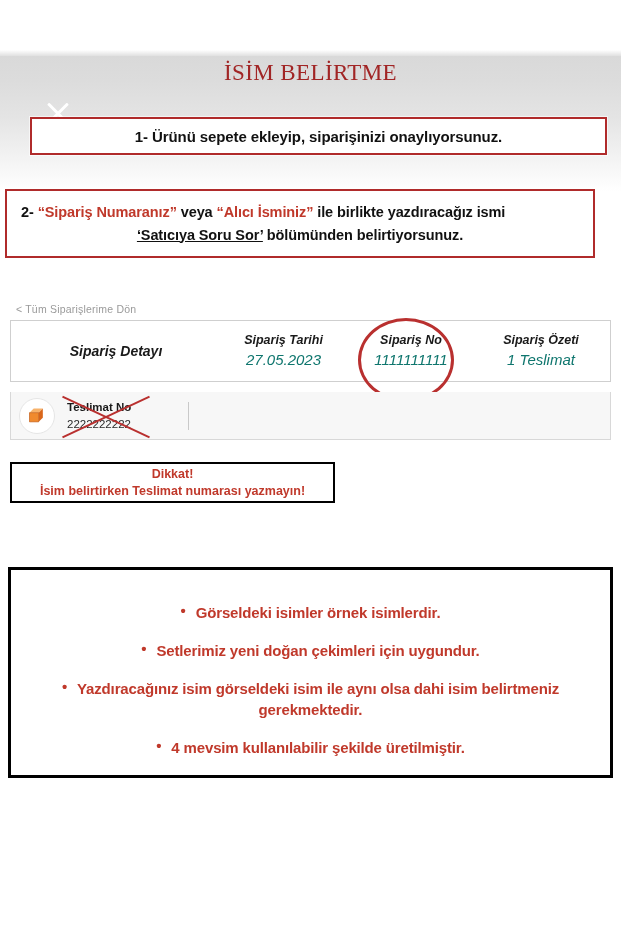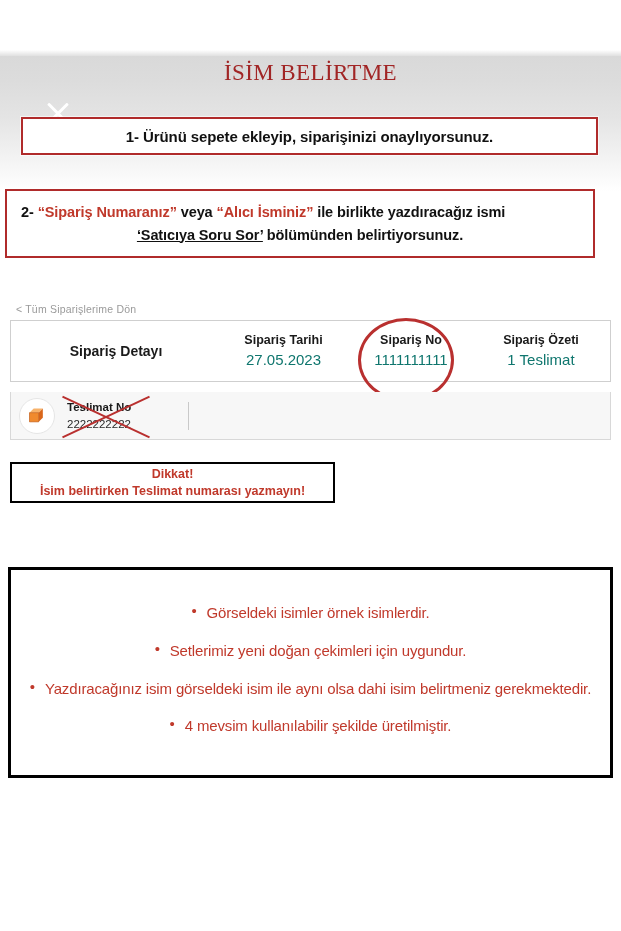--- a/index.html
+++ b/index.html
@@ -75,21 +75,21 @@
 
   
   .red-box {
     position: absolute;
     box-sizing: border-box;
     background: #ffffff;
     border: 2px solid #b02b2b;
     box-shadow: 0 0 0 1px rgba(255,255,255,0.6);
   }
   #step1-box {
-    left: 21px;
+    left: 30px;
     top: 117px;
     width: 577px;
     height: 38px;
   }
   #step1-text {
     position: absolute;
     left: 0;
     top: 0;
     width: 100%;
     height: 100%;
@@ -139,20 +139,21 @@
     position: absolute;
     left: 10px;
     top: 320px;
     width: 601px;
     height: 62px;
     box-sizing: border-box;
     border: 1px solid #cfcfcf;
     background: #ffffff;
     display: flex;
     align-items: center;
+    font-style: italic;
   }
   .order-cell {
     text-align: center;
     line-height: 1.45;
   }
   .cell-label {
     font-size: 12.5px;
     font-weight: bold;
     color: #1a1a1a;
   }
@@ -278,21 +279,21 @@
     width: 605px;
     height: 211px;
     box-sizing: border-box;
     border: 3px solid #000000;
     background: #ffffff;
     padding: 30px 14px 0 14px;
   }
   .note {
     color: #c0392b;
     font-size: 15px;
-    font-weight: normal;
+    font-weight: bold;
     text-align: center;
     line-height: 1.45;
     margin-bottom: 14px;
     letter-spacing: -0.15px;
   }
   .note .bullet {
     display: inline-block;
     margin-right: 10px;
     font-size: 15px;
     vertical-align: 2px;

